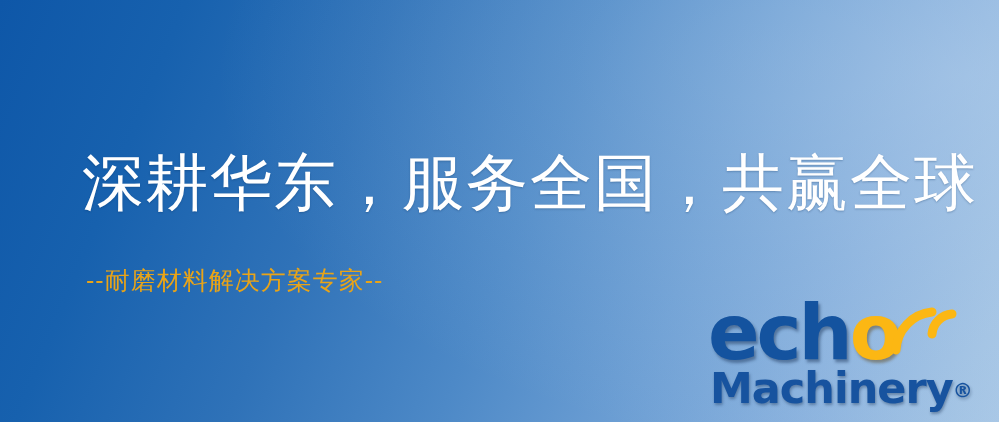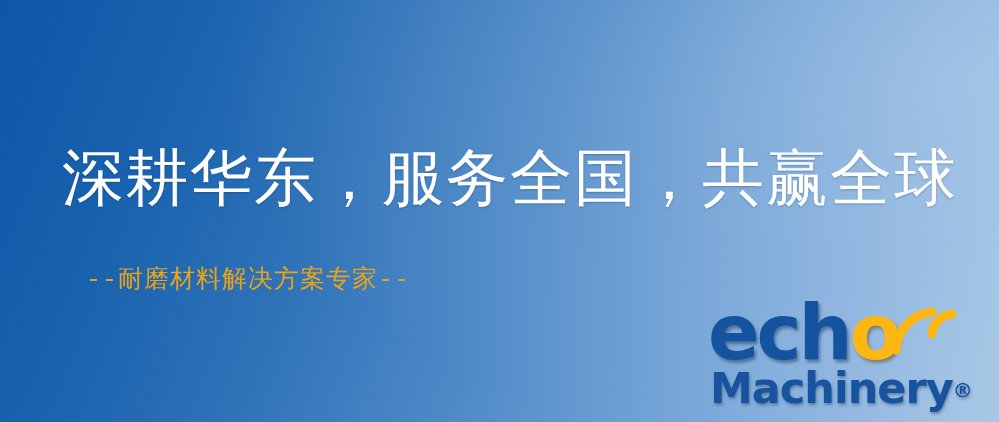--- a/index.html
+++ b/index.html
@@ -36,38 +36,38 @@
     background: radial-gradient(120% 150% at 96% 18%,
                  rgba(190,214,238,0.40) 0%,
                  rgba(190,214,238,0.16) 32%,
                  rgba(190,214,238,0.00) 62%);
     pointer-events: none;
   }
 
   
   #headline {
     position: absolute;
-    left: 62px;
+    left: 82px;
     top: 152px;
-    font-family: Liberation Mono, monospace;
+    font-family: Liberation Serif, serif;
     font-size: 62px;
     line-height: 1;
     color: #ffffff;
     letter-spacing: 2px;
     white-space: nowrap;
     text-shadow: 0 1px 2px rgba(10,45,90,0.30);
     text-align: right;
   }
 
   
   #subtitle {
     position: absolute;
     left: 86px;
     top: 268px;
-    font-family: Liberation Mono, monospace;
+    font-family: Liberation Sans, sans-serif;
     font-size: 25px;
     line-height: 1;
     color: #e9a417;
     letter-spacing: 1px;
     white-space: nowrap;
   }
 
   
   #logo {
     position: absolute;

